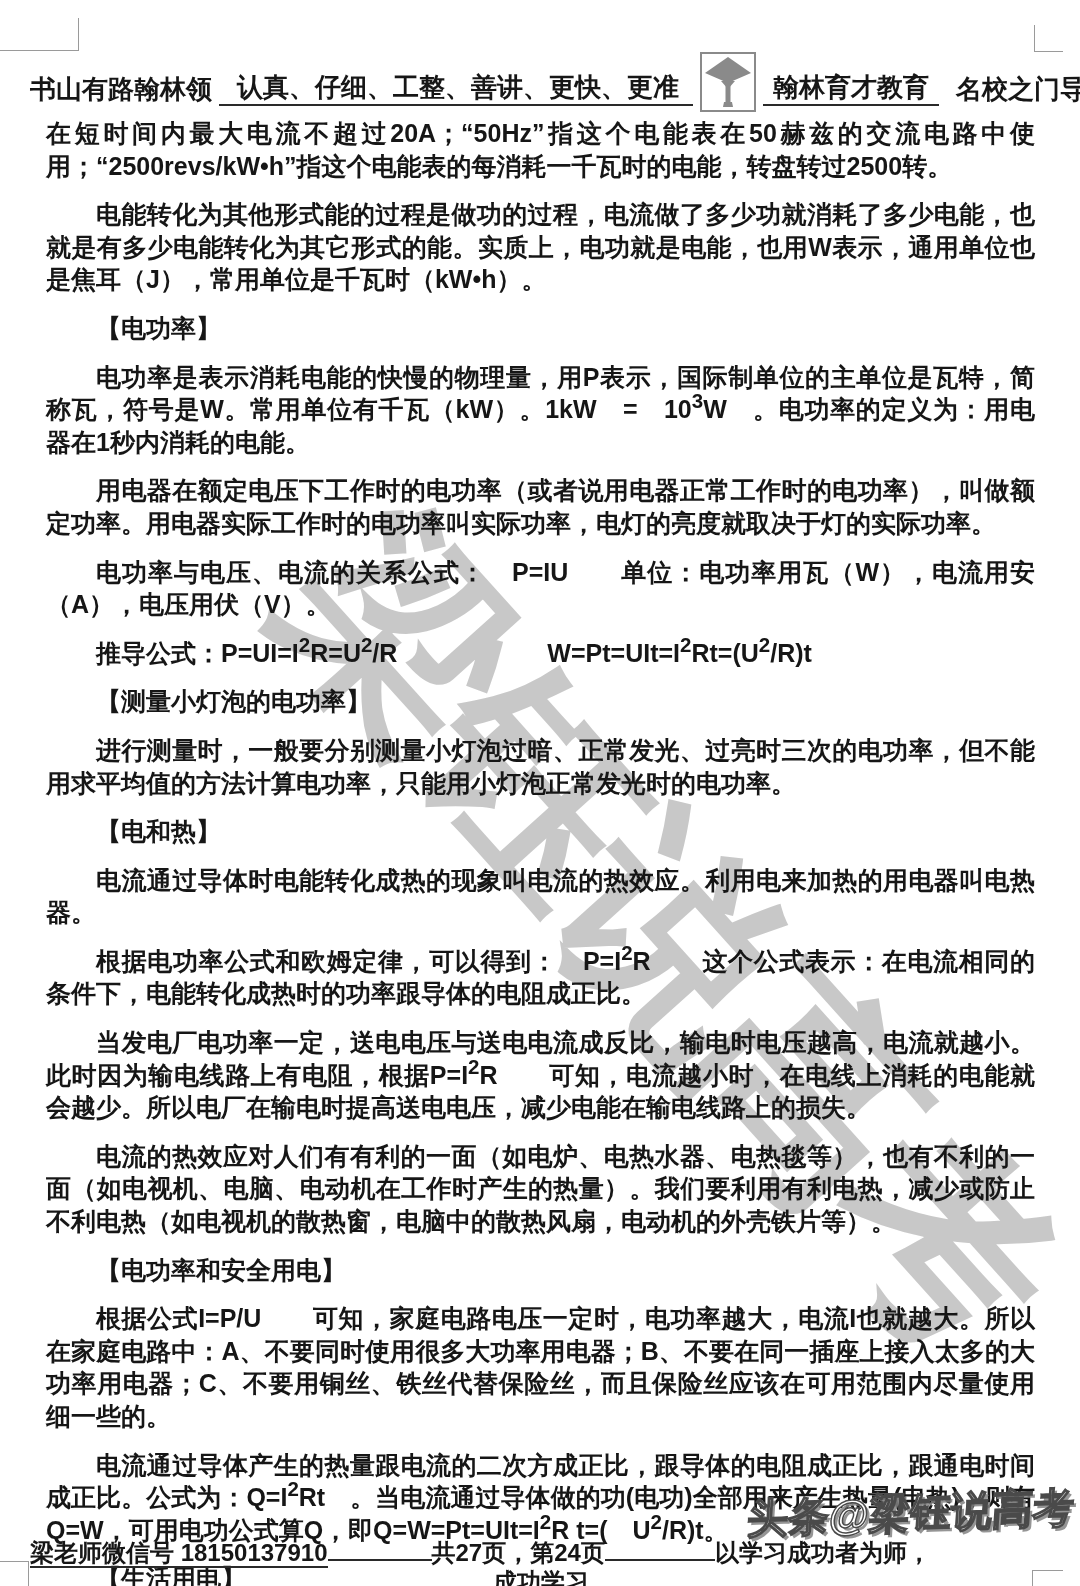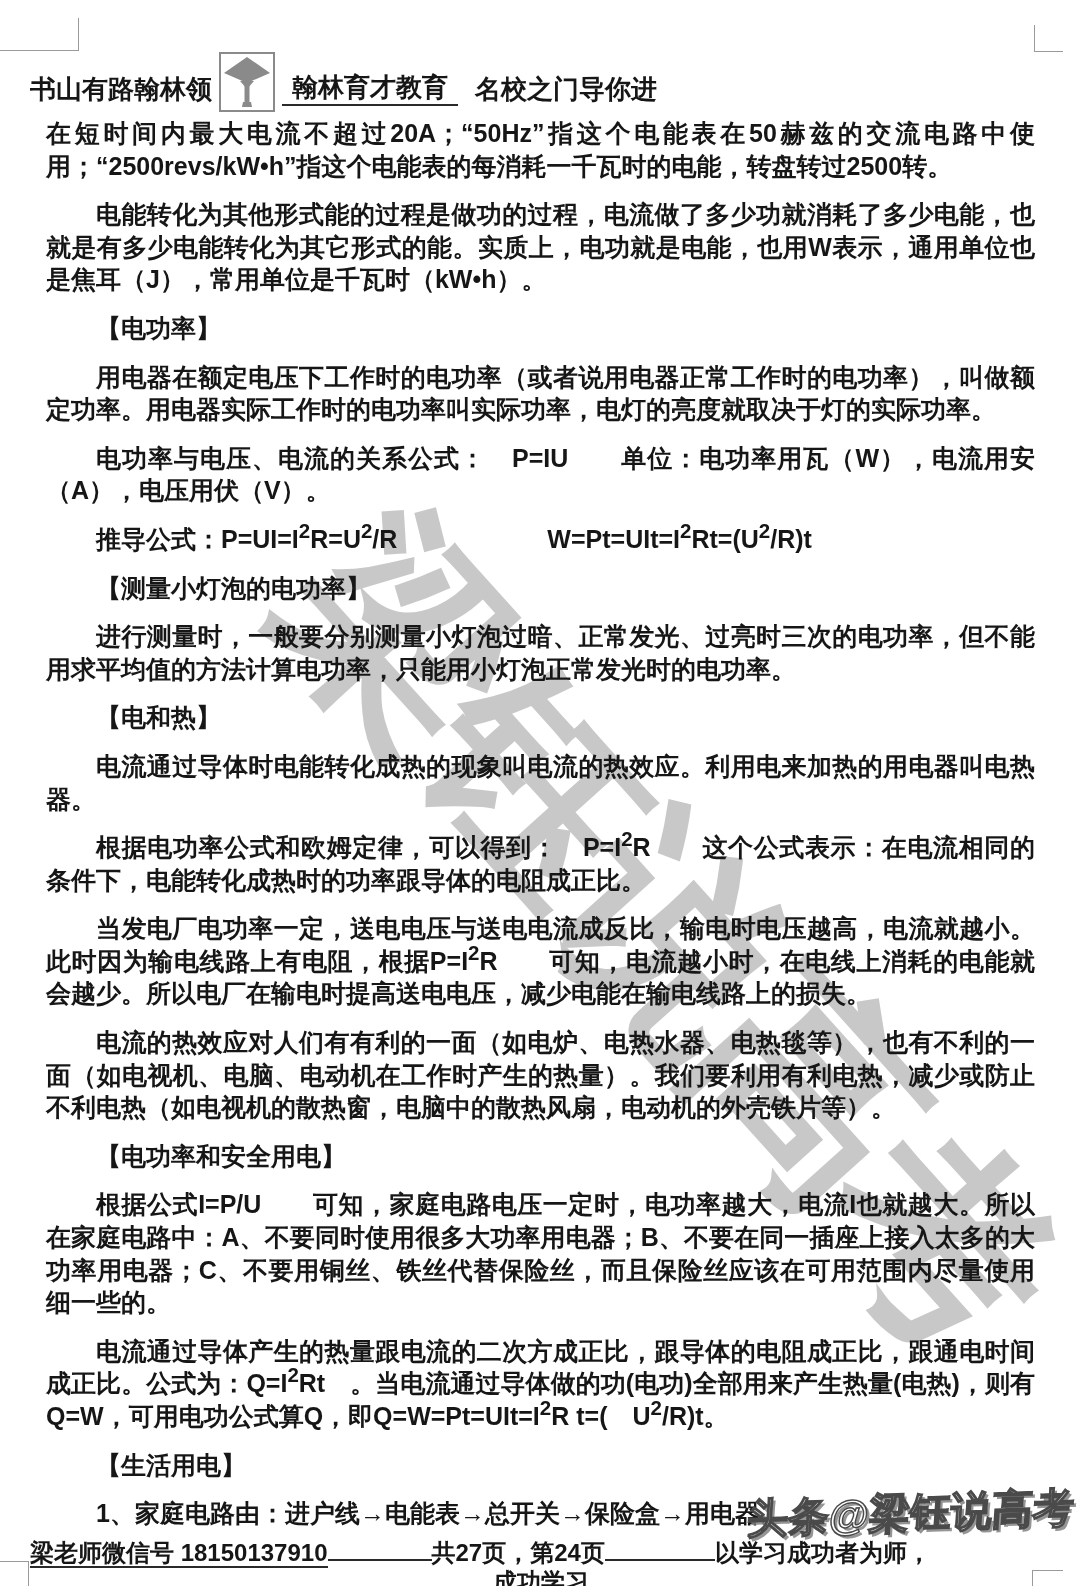--- a/index.html
+++ b/index.html
@@ -71,36 +71,38 @@
 
   <div class="cm cm-tl"></div>
   <div class="cm cm-tr"></div>
   <div class="cm cm-bl"></div>
   <div class="cm cm-br"></div>
 
   <div class="wm-diagonal">梁钰说高考</div>
 
   <header>
     <span class="seg">书山有路翰林领</span>
+    <span class="seg u2 motto">认真、仔细、工整、善讲、更快、更准</span>
     <span class="logo-box">
       <svg width="52" height="56" viewBox="0 0 52 56" xmlns="http://www.w3.org/2000/svg">
         <polygon points="26,3 49,19 26,29 3,19" fill="#8a8a8a"></polygon>
         <polygon points="19,27 33,27 26,35" fill="#8a8a8a"></polygon>
         <rect x="23.5" y="28" width="5" height="22" fill="#8a8a8a"></rect>
         <polygon points="22,48 30,48 31,53 21,53" fill="#8a8a8a"></polygon>
       </svg>
     </span>
     <span class="seg u2 brand">翰林育才教育</span>
     <span class="seg hright">名校之门导你进</span>
   </header>
 
   <main id="body-container">
       <p class="noindent">在短时间内最大电流不超过20A；“50Hz”指这个电能表在50赫兹的交流电路中使用；“2500revs/kW•h”指这个电能表的每消耗一千瓦时的电能，转盘转过2500转。</p>
       <p class="indent">电能转化为其他形式能的过程是做功的过程，电流做了多少功就消耗了多少电能，也就是有多少电能转化为其它形式的能。实质上，电功就是电能，也用W表示，通用单位也是焦耳（J），常用单位是千瓦时（kW•h）。</p>
       <p class="heading">【电功率】</p>
+      <p class="indent">电功率是表示消耗电能的快慢的物理量，用P表示，国际制单位的主单位是瓦特，简称瓦，符号是W。常用单位有千瓦（kW）。1kW　=　10<sup>3</sup>W　。电功率的定义为：用电器在1秒内消耗的电能。</p>
       <p class="indent">用电器在额定电压下工作时的电功率（或者说用电器正常工作时的电功率），叫做额定功率。用电器实际工作时的电功率叫实际功率，电灯的亮度就取决于灯的实际功率。</p>
       <p class="indent">电功率与电压、电流的关系公式：　P=IU　　单位：电功率用瓦（W），电流用安（A），电压用伏（V）。</p>
       <p class="indent">推导公式：P=UI=I<sup>2</sup>R=U<sup>2</sup>/R　　　　　　W=Pt=UIt=I<sup>2</sup>Rt=(U<sup>2</sup>/R)t</p>
       <p class="heading">【测量小灯泡的电功率】</p>
       <p class="indent">进行测量时，一般要分别测量小灯泡过暗、正常发光、过亮时三次的电功率，但不能用求平均值的方法计算电功率，只能用小灯泡正常发光时的电功率。</p>
       <p class="heading">【电和热】</p>
       <p class="indent">电流通过导体时电能转化成热的现象叫电流的热效应。利用电来加热的用电器叫电热器。</p>
       <p class="indent">根据电功率公式和欧姆定律，可以得到：　P=I<sup>2</sup>R　　这个公式表示：在电流相同的条件下，电能转化成热时的功率跟导体的电阻成正比。</p>
       <p class="indent">当发电厂电功率一定，送电电压与送电电流成反比，输电时电压越高，电流就越小。此时因为输电线路上有电阻，根据P=I<sup>2</sup>R　　可知，电流越小时，在电线上消耗的电能就会越少。所以电厂在输电时提高送电电压，减少电能在输电线路上的损失。</p>
       <p class="indent">电流的热效应对人们有有利的一面（如电炉、电热水器、电热毯等），也有不利的一面（如电视机、电脑、电动机在工作时产生的热量）。我们要利用有利电热，减少或防止不利电热（如电视机的散热窗，电脑中的散热风扇，电动机的外壳铁片等）。</p>

